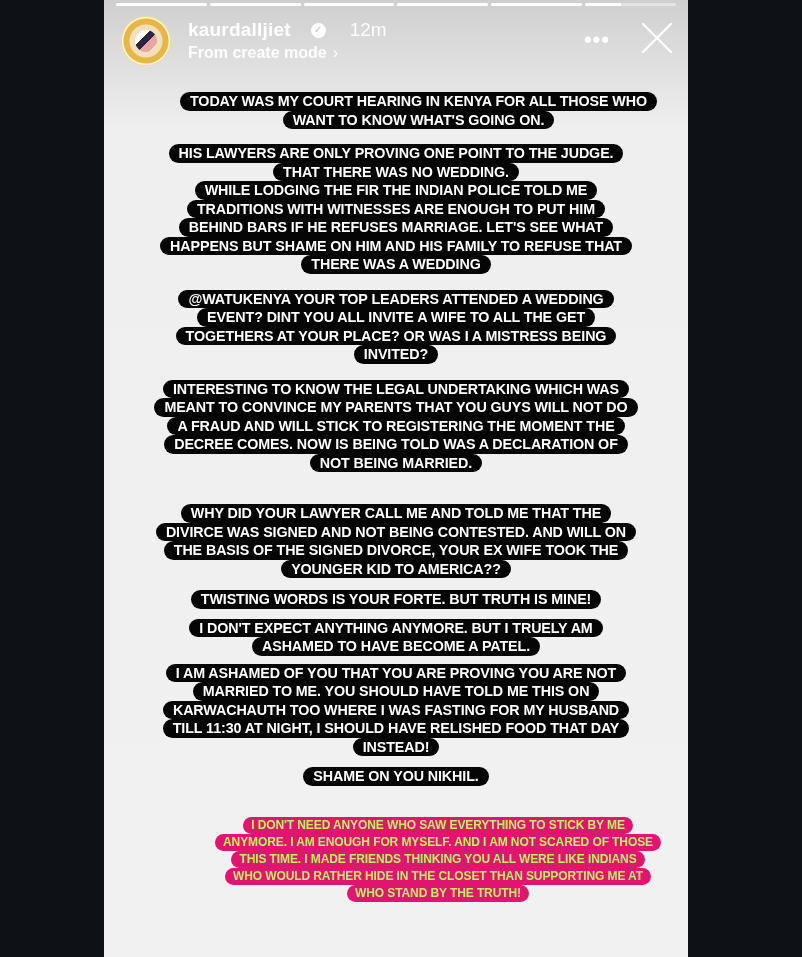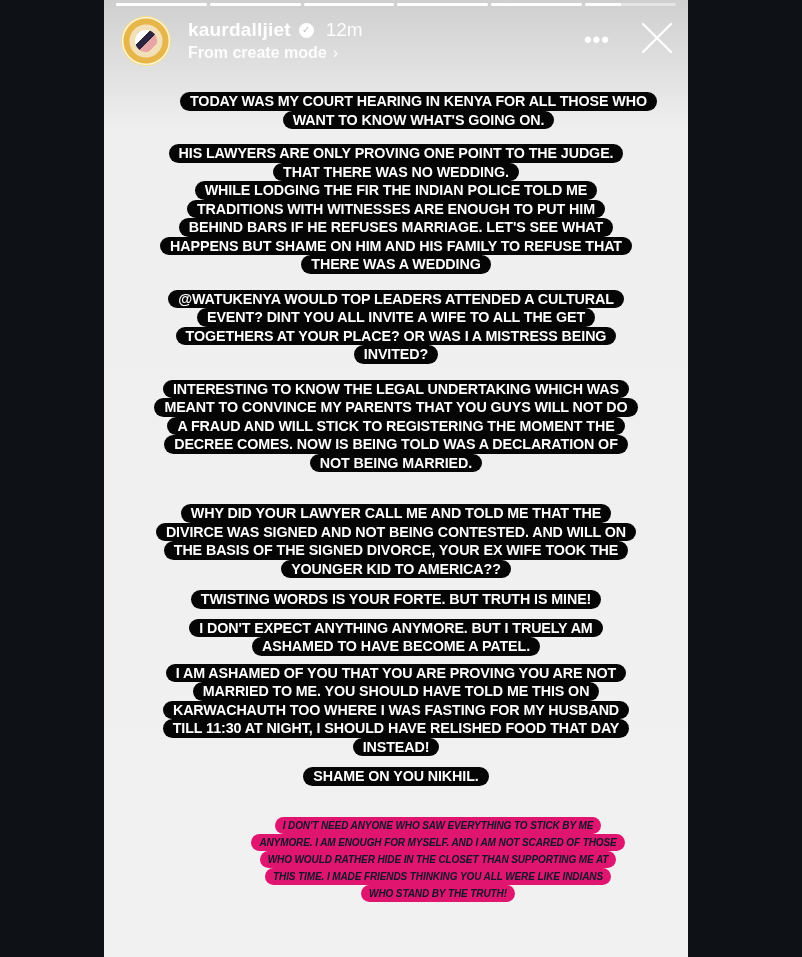--- a/index.html
+++ b/index.html
@@ -26,21 +26,21 @@
   .header { position: absolute; left: 18px; top: 17px; right: 14px; height: 50px; }
   .avatar {
     position: absolute; left: 0; top: 0; width: 48px; height: 48px; border-radius: 50%;
     background: radial-gradient(circle at 50% 50%, #f3e0b8 0 16px, #e7b64a 17px 22px, #fff6d0 23px 24px);
     box-shadow: 0 0 0 1px #f7dd8a;
   }
   .avatar .face {
     position: absolute; left: 13px; top: 13px; width: 22px; height: 22px; border-radius: 50%;
     background: linear-gradient(135deg, #ffffff 0 35%, #2b2440 36% 55%, #e7a5a5 56% 80%, #f3e0b8 81%);
   }
-  .user-line { position: absolute; left: 66px; top: 2px; display: flex; align-items: center; gap: 8px; }
+  .user-line { position: absolute; left: 66px; top: 2px; display: flex; align-items: center; gap: 20px; }
   .username { color: #ffffff; font-size: 19px; font-weight: bold; letter-spacing: 0.2px; }
   .verified {
     width: 15px; height: 15px; border-radius: 50%; background: #ffffff;
     display: inline-flex; align-items: center; justify-content: center;
     color: #bdbdbd; font-size: 10px; font-weight: bold; line-height: 1;
   }
   .time { color: #ffffff; font-size: 19px; margin-left: 4px; opacity: 0.95; }
   .subline { position: absolute; left: 66px; top: 27px; color: #ffffff; font-size: 16px; font-weight: bold; opacity: 0.95; }
   .subline .chev { margin-left: 6px; font-weight: normal; }
   .more {
@@ -52,21 +52,21 @@
 
   .content { position: absolute; left: 0; top: 92px; width: 584px; }
   .block { display: flex; flex-direction: column; align-items: center; margin-bottom: 12px; }
   .line {
     display: inline-block; background: #050505; color: #ffffff;
     font-size: 14.3px; font-weight: bold; line-height: 18.5px;
     padding: 0 10px; border-radius: 10px; white-space: nowrap;
     letter-spacing: -0.1px; word-spacing: 0px;
   }
   .line .mention { }
-  .block.pink .line { background: #e0156f; color: #0f172a; font-size: 10px; line-height: 17px; padding: 0 8px; font-style: italic; }
+  .block.pink .line { background: #e0156f; color: #bef264; font-size: 12px; line-height: 17px; padding: 0 8px; }
   .b1 { margin-bottom: 15px; margin-left: 45px; }
   .b2 { margin-bottom: 16px; }
   .b3 { margin-bottom: 16px; }
   .b4 { margin-bottom: 32px; }
   .b5 { margin-bottom: 12px; margin-top: 28px; }
   .b6 { margin-bottom: 10px; }
   .b7 { margin-bottom: 8px; }
   .b8 { margin-bottom: 11px; align-items: center; }
   .b9 { margin-bottom: 31px; }
   .block.pink { position: relative; left: 42px; }
@@ -125,21 +125,21 @@
     <div class="block b2">
       <span class="line">HIS LAWYERS ARE ONLY PROVING ONE POINT TO THE JUDGE.</span>
       <span class="line">THAT THERE WAS NO WEDDING.</span>
       <span class="line">WHILE LODGING THE FIR THE INDIAN POLICE TOLD ME</span>
       <span class="line">TRADITIONS WITH WITNESSES ARE ENOUGH TO PUT HIM</span>
       <span class="line">BEHIND BARS IF HE REFUSES MARRIAGE. LET'S SEE WHAT</span>
       <span class="line">HAPPENS BUT SHAME ON HIM AND HIS FAMILY TO REFUSE THAT</span>
       <span class="line">THERE WAS A WEDDING</span>
     </div>
     <div class="block b3">
-      <span class="line"><span class="mention">@WATUKENYA</span><span> WOULD TOP LEADERS ATTENDED A CULTURAL</span></span>
+      <span class="line"><span class="mention">@WATUKENYA</span><span> YOUR TOP LEADERS ATTENDED A WEDDING</span></span>
       <span class="line">EVENT?  DINT YOU ALL INVITE A WIFE TO ALL THE GET</span>
       <span class="line">TOGETHERS AT YOUR PLACE? OR WAS I A MISTRESS BEING</span>
       <span class="line">INVITED?</span>
     </div>
     <div class="block b4">
       <span class="line">INTERESTING TO KNOW THE LEGAL UNDERTAKING WHICH WAS</span>
       <span class="line">MEANT TO CONVINCE MY PARENTS THAT YOU GUYS WILL NOT DO</span>
       <span class="line">A FRAUD AND WILL STICK TO REGISTERING THE MOMENT THE</span>
       <span class="line">DECREE COMES. NOW IS BEING TOLD WAS A DECLARATION OF</span>
       <span class="line">NOT BEING MARRIED.</span>
@@ -163,18 +163,18 @@
       <span class="line">KARWACHAUTH TOO WHERE I WAS FASTING FOR MY HUSBAND</span>
       <span class="line">TILL 11:30 AT NIGHT, I SHOULD HAVE RELISHED FOOD THAT DAY</span>
       <span class="line">INSTEAD!</span>
     </div>
     <div class="block b9">
       <span class="line">SHAME ON YOU NIKHIL.</span>
     </div>
     <div class="block pink">
       <span class="line">I DON'T NEED ANYONE WHO SAW EVERYTHING TO STICK BY ME</span>
       <span class="line">ANYMORE. I AM ENOUGH FOR MYSELF. AND I AM NOT SCARED OF THOSE</span>
+      <span class="line">THIS TIME. I MADE FRIENDS THINKING YOU ALL WERE LIKE INDIANS</span>
       <span class="line">WHO WOULD RATHER HIDE IN THE CLOSET THAN SUPPORTING ME AT</span>
-      <span class="line">THIS TIME. I MADE FRIENDS THINKING YOU ALL WERE LIKE INDIANS</span>
       <span class="line">WHO STAND BY THE TRUTH!</span>
     </div>
   </div>
 </div>
 
 </body></html>

